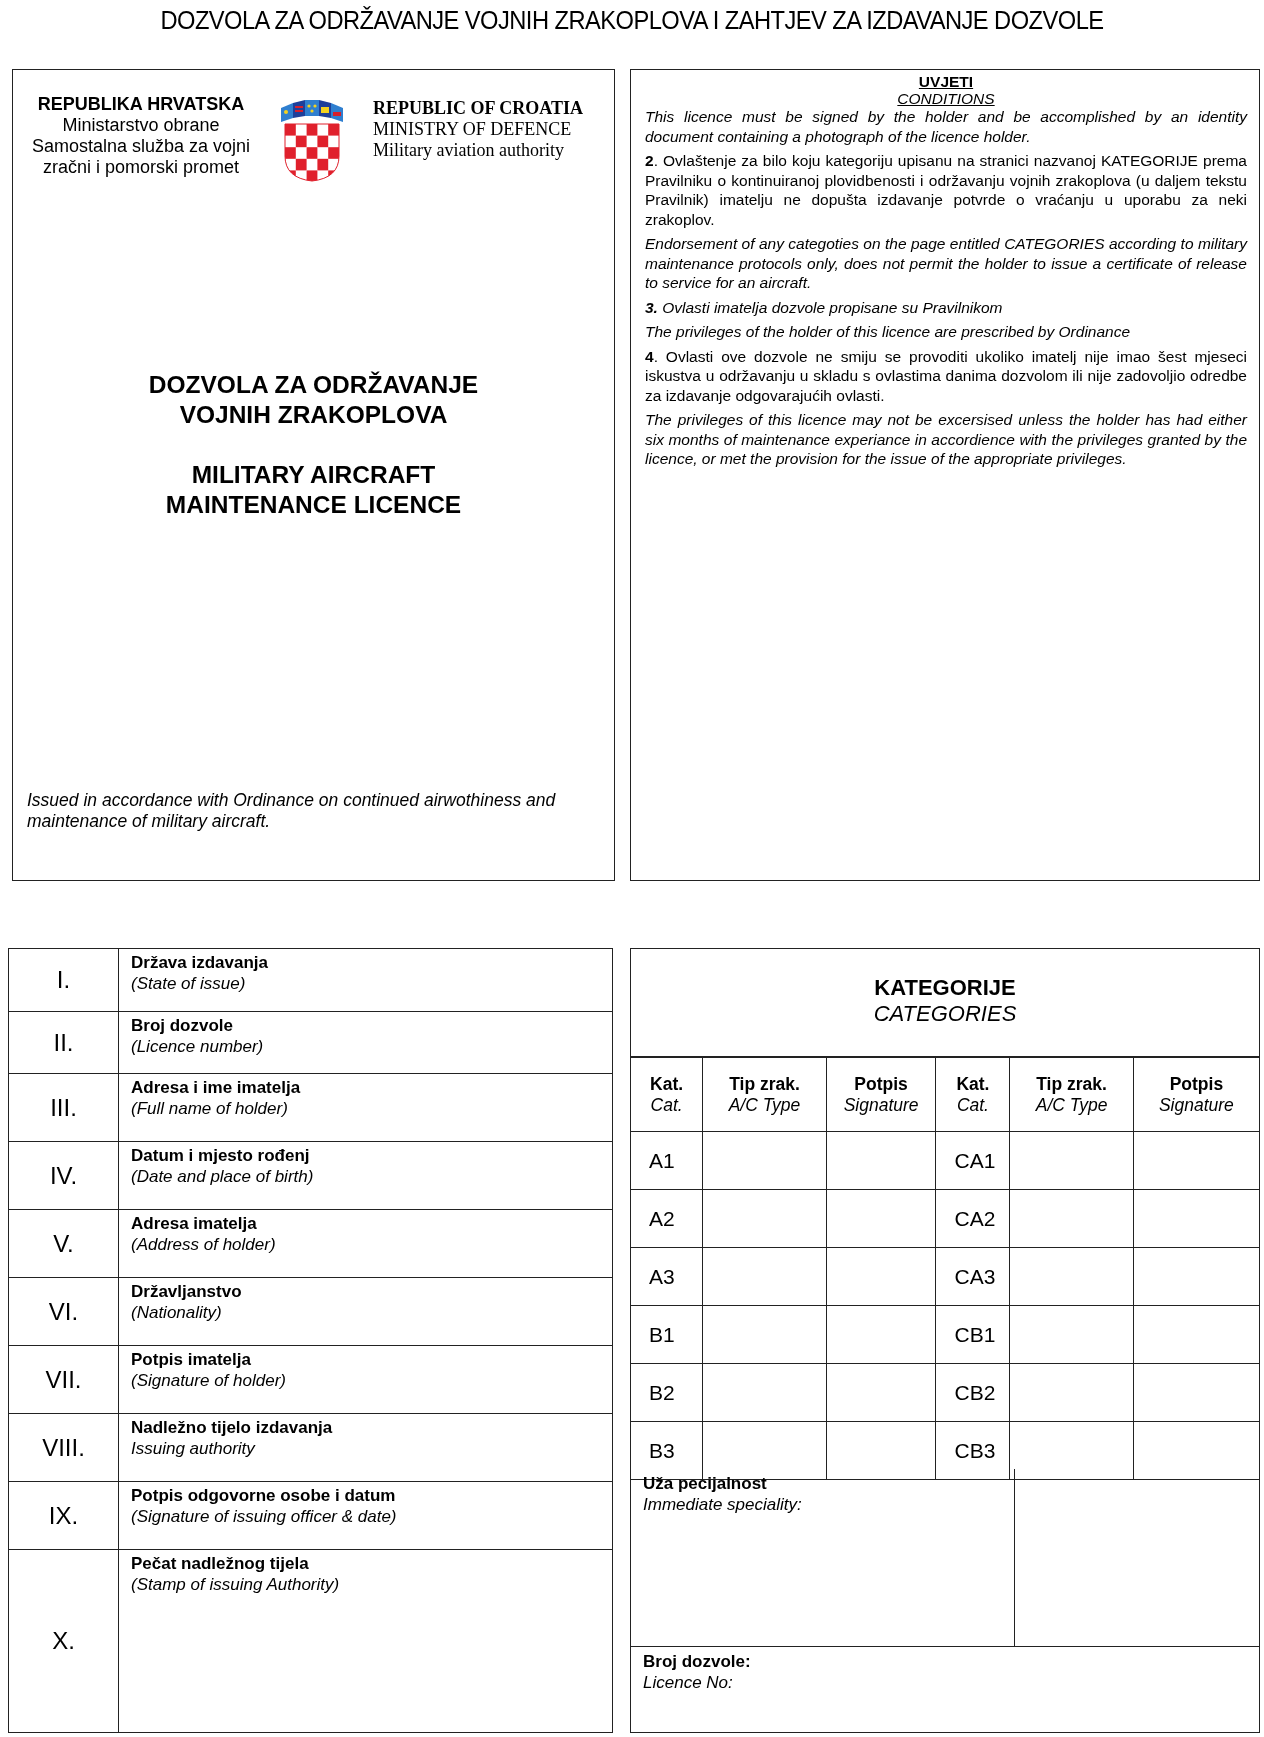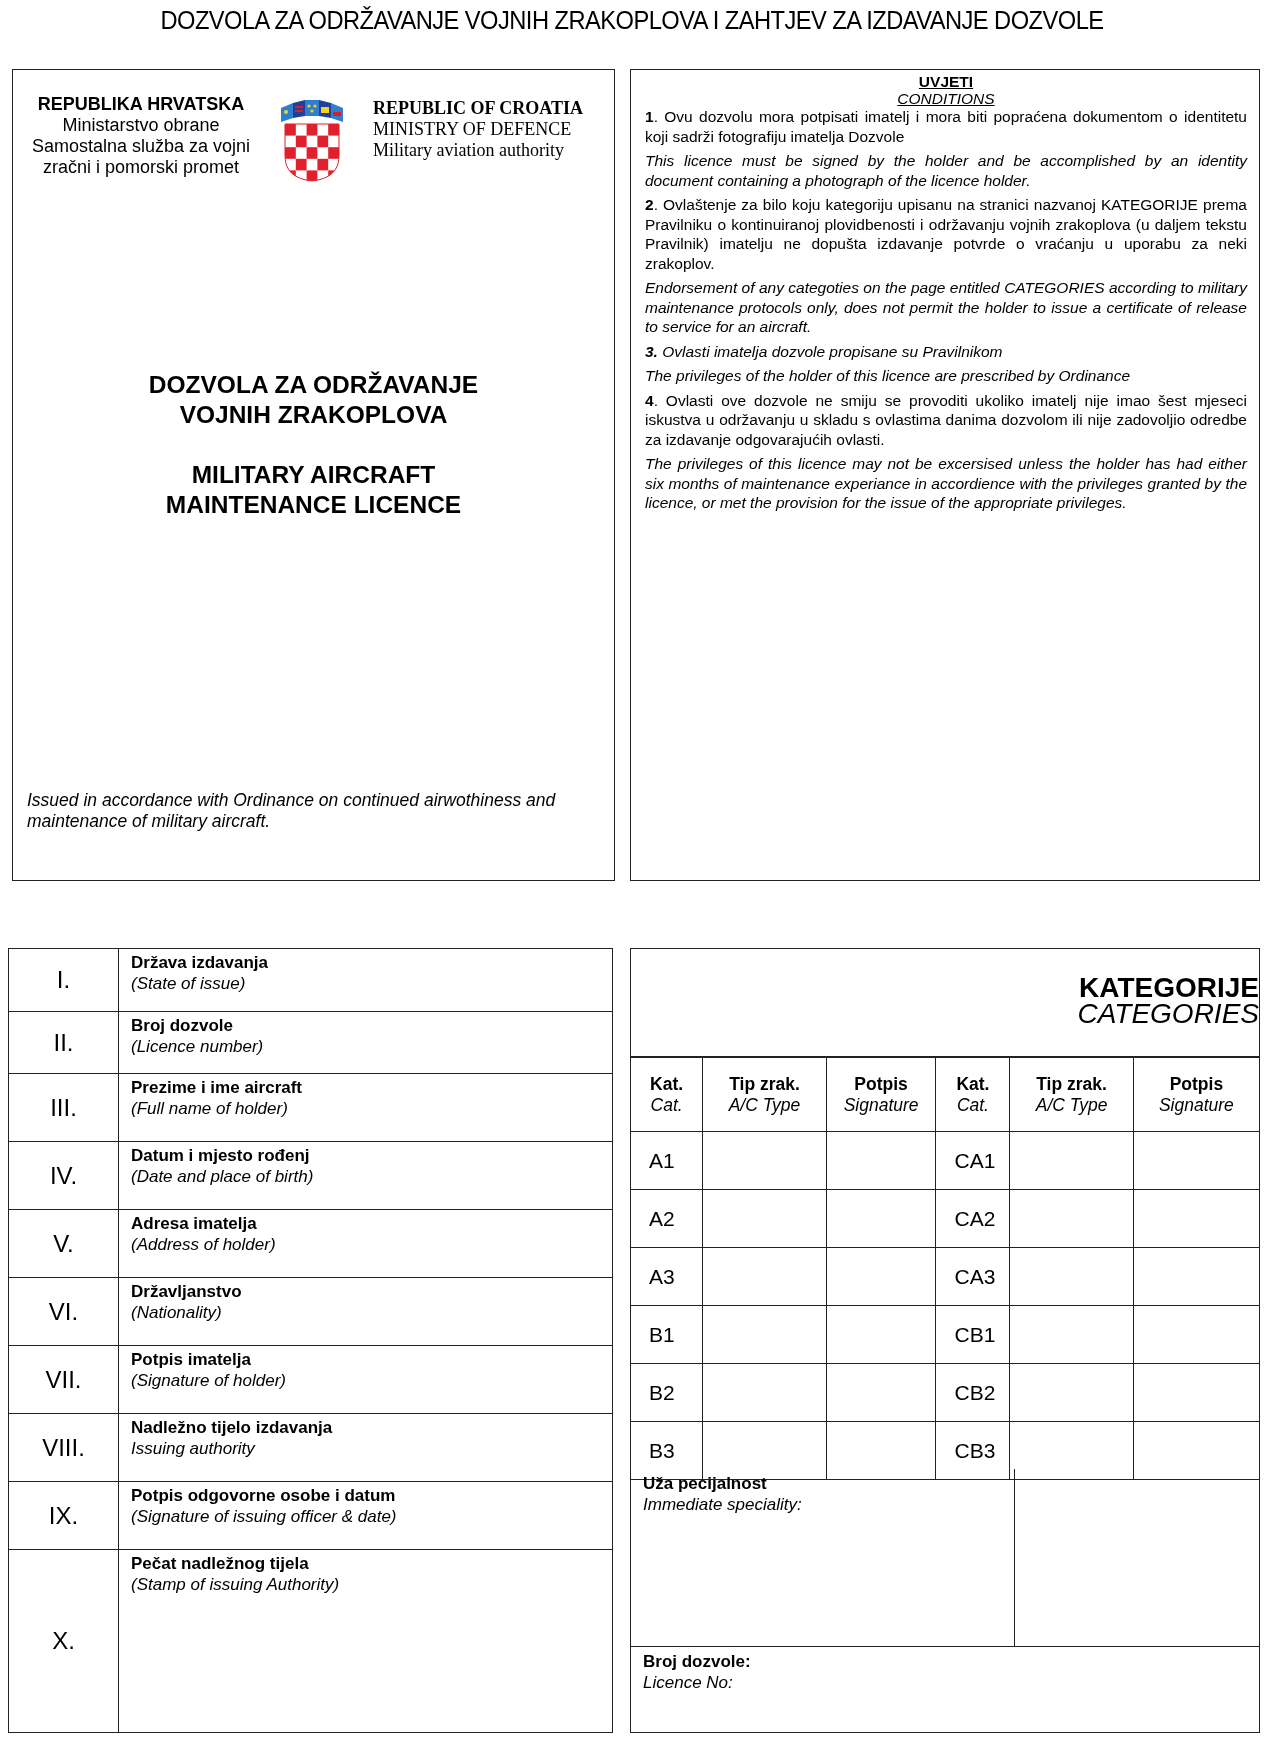--- a/index.html
+++ b/index.html
@@ -39,21 +39,21 @@
   .frow:first-child { border-top: none; }
   .frow .num { position: absolute; left: 0; top: 0; width: 110px; height: 100%; border-right: 1.5px solid #222;
                display: flex; align-items: center; justify-content: center; font-size: 24px; }
   .frow .lbl { position: absolute; left: 122px; top: 3px; font-size: 17px; line-height: 21px; }
   .frow .lbl .b { font-weight: bold; }
   .frow .lbl .it { font-style: italic; }
 
   
   #categories { left: 630px; top: 948px; width: 630px; height: 785px; }
   .cat-head { position: absolute; left: 0; top: 0; width: 100%; height: 108px; border-bottom: 1.5px solid #222;
-              text-align: right; padding-top: 26px; font-size: 28px; line-height: 26px; }
+              text-align: center; padding-top: 26px; font-size: 22px; line-height: 26px; }
   .cat-head .b { font-weight: bold; }
   .cat-head .it { font-style: italic; }
   table.cat { position: absolute; left: 0; top: 108px; width: 100%; border-collapse: collapse; }
   table.cat td, table.cat th { border: 1.5px solid #222; font-weight: normal; }
   table.cat tr > *:first-child { border-left: none; }
   table.cat tr > *:last-child { border-right: none; }
   table.cat th { height: 74px; text-align: center; font-size: 17.5px; line-height: 21px; }
   table.cat th .b { font-weight: bold; display: block; }
   table.cat th .it { font-style: italic; display: block; }
   table.cat td { height: 58px; font-size: 21px; padding-left: 18px; }
@@ -137,21 +137,20 @@
     <div class="it">Issued in accordance with Ordinance on continued airwothiness and maintenance of military aircraft.</div>
   </div>
 </div>
 
 <div class="panel" id="conditions">
   <div class="cond-head">
     <div class="b">UVJETI</div>
     <div class="it">CONDITIONS</div>
   </div>
   <div class="cond">
-    <p><b>1</b><span>. Ovu dozvolu mora potpisati imatelj i mora biti popraćena dokumentom o identitetu koji sadrži fotografiju imatelja Dozvole</span></p>
     <p class="it">This licence must be signed by the holder and be accomplished by an identity document containing a photograph of the licence holder.</p>
     <p><b>2</b><span>. Ovlaštenje za bilo koju kategoriju upisanu na stranici nazvanoj KATEGORIJE prema Pravilniku o kontinuiranoj plovidbenosti i održavanju vojnih zrakoplova (u daljem tekstu Pravilnik) imatelju ne dopušta izdavanje potvrde o vraćanju u uporabu za neki zrakoplov.</span></p>
     <p class="it">Endorsement of any categoties on the page entitled CATEGORIES according to military maintenance protocols only, does not permit the holder to issue a certificate of release to service for an aircraft.</p>
     <p class="it"><b>3.</b><span> Ovlasti imatelja dozvole propisane su Pravilnikom</span></p>
     <p class="it">The privileges of the holder of this licence are prescribed by Ordinance</p>
     <p><b>4</b><span>. Ovlasti ove dozvole ne smiju se provoditi ukoliko imatelj nije imao šest mjeseci iskustva u održavanju u skladu s ovlastima danima dozvolom ili nije zadovoljio odredbe za izdavanje odgovarajućih ovlasti.</span></p>
     <p class="it">The privileges of this licence may not be excersised unless the holder has had either six months of maintenance experiance in accordience with the privileges granted by the licence, or met the provision for the issue of the appropriate privileges.</p>
   </div>
 </div>
 
@@ -166,21 +165,21 @@
   <div class="frow" style="top:62px;height:62px">
     <div class="num">II.</div>
     <div class="lbl">
         <div class="b">Broj dozvole</div>
         <div class="it">(Licence number)</div>
       </div>
   </div>
   <div class="frow" style="top:124px;height:68px">
     <div class="num">III.</div>
     <div class="lbl">
-        <div class="b">Prezime i ime aircraft</div>
+        <div class="b">Adresa i ime imatelja</div>
         <div class="it">(Full name of holder)</div>
       </div>
   </div>
   <div class="frow" style="top:192px;height:68px">
     <div class="num">IV.</div>
     <div class="lbl">
         <div class="b">Datum i mjesto rođenj</div>
         <div class="it">(Date and place of birth)</div>
       </div>
   </div>

